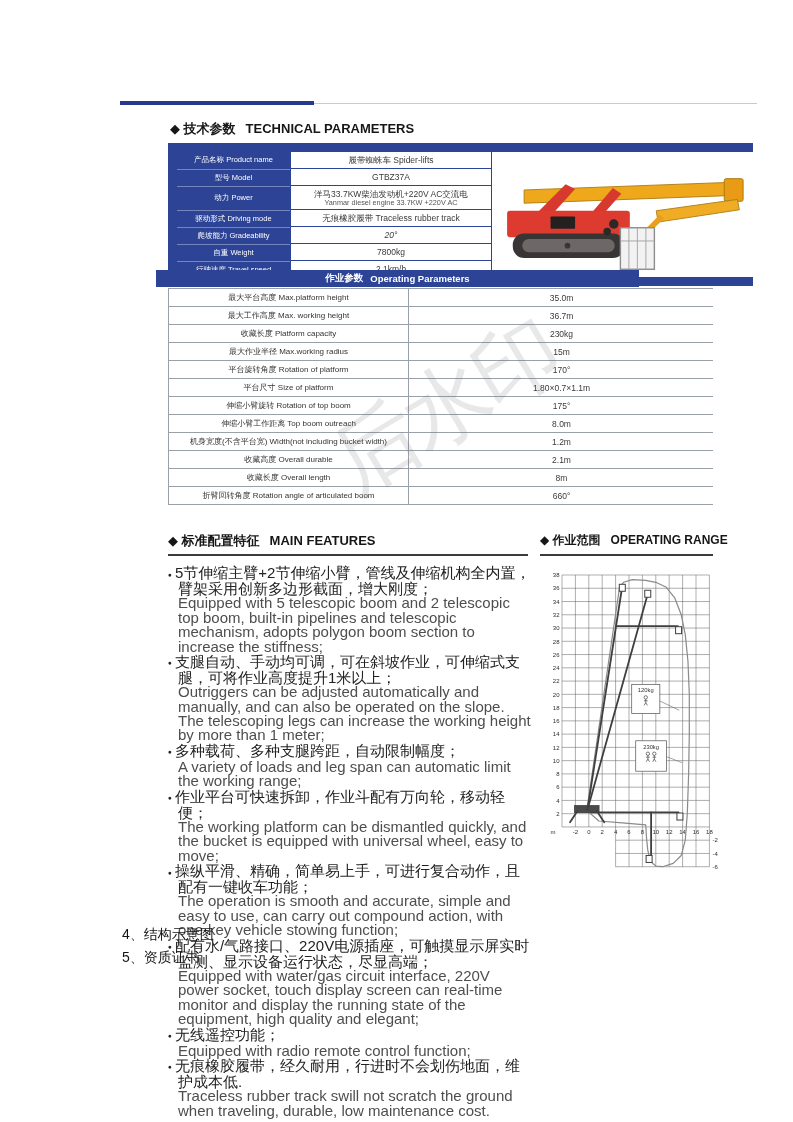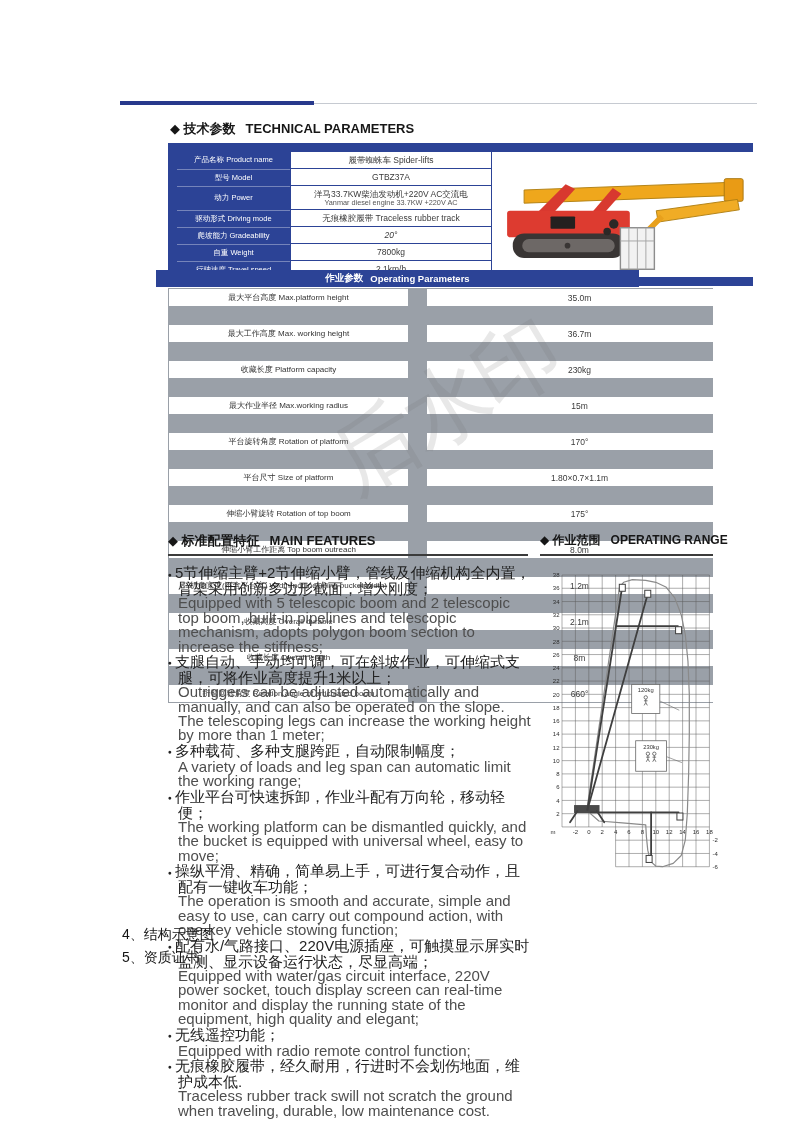--- a/index.html
+++ b/index.html
@@ -28,21 +28,21 @@
   .t1v{background:#fff;color:#3a3a3a;display:flex;flex-direction:column;align-items:center;justify-content:center;
        font-size:8.5px;text-align:center;line-height:10px;}
   .t1v .sub{font-size:7.3px;color:#555;line-height:8px;}
   #t1-img{background:#fff;grid-column:3;grid-row:1/8;display:flex;align-items:center;justify-content:center;}
 
   
   #op-banner{left:156px;top:270px;width:483px;height:17px;background:var(--blue);
              color:#fff;font-weight:bold;font-size:9.5px;display:flex;align-items:center;justify-content:center;}
   #op-banner .zh{margin-right:7px;}
   #t2{left:168px;top:288px;width:545px;display:grid;grid-template-columns:239px 305px;
-      grid-auto-rows:17px;gap:19px;background:var(--bgray);padding:1px;box-sizing:border-box;}
+      grid-auto-rows:17px;gap:1px;background:var(--bgray);padding:1px;box-sizing:border-box;}
   .t2l,.t2v{background:#fff;display:flex;align-items:center;justify-content:center;text-align:center;}
   .t2l{font-size:8px;color:#333;}
   .t2v{font-size:8.5px;color:#3a3a3a;}
 
   
   #features{left:168px;top:566px;width:364px;}
   .feat{font-size:15px;line-height:14.4px;padding-left:10px;margin-bottom:1px;}
   .feat .zh{color:#222;text-indent:-10px;}
   .feat .zh::before{content:"●";font-size:6.5px;margin-right:3px;vertical-align:1.5px;color:#222;}
   .feat .en{color:#4e4e4e;}

